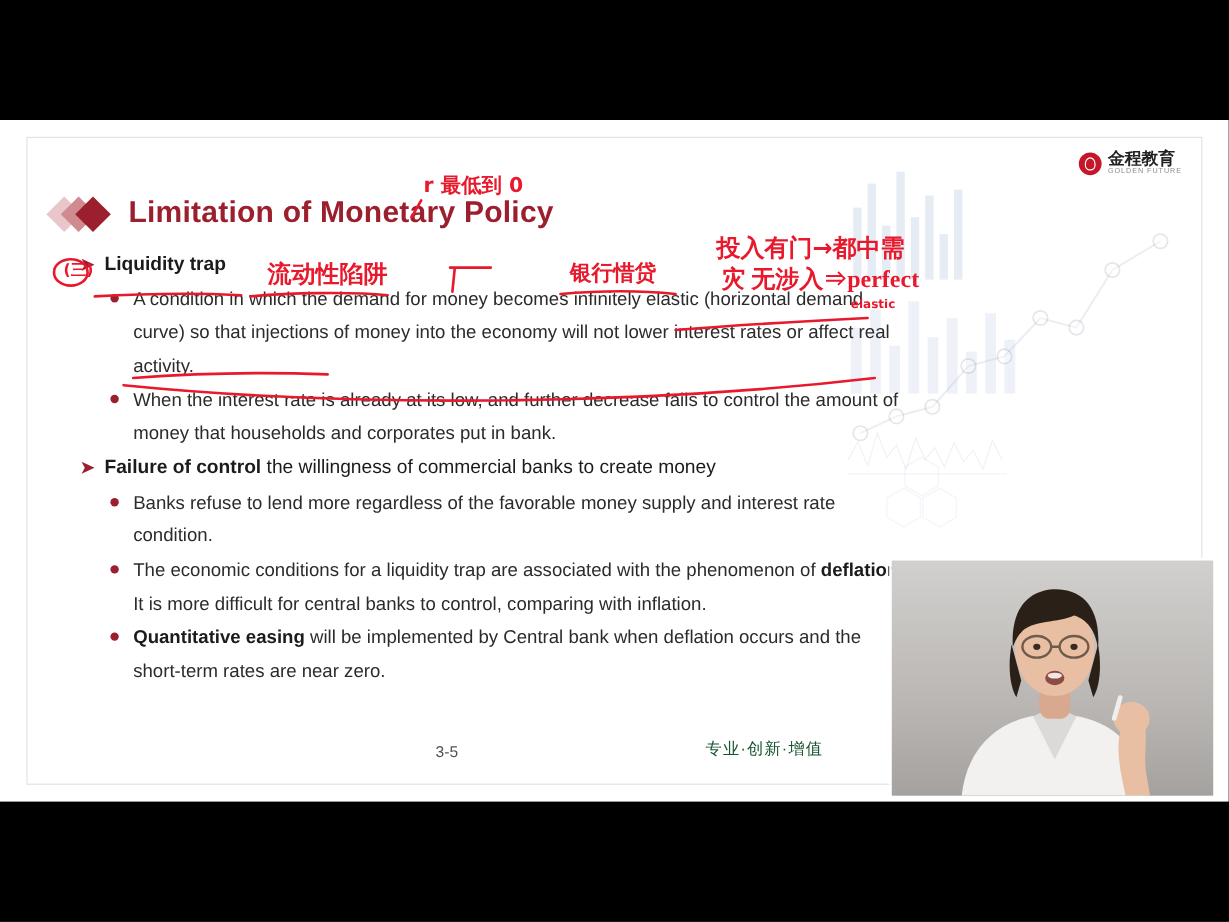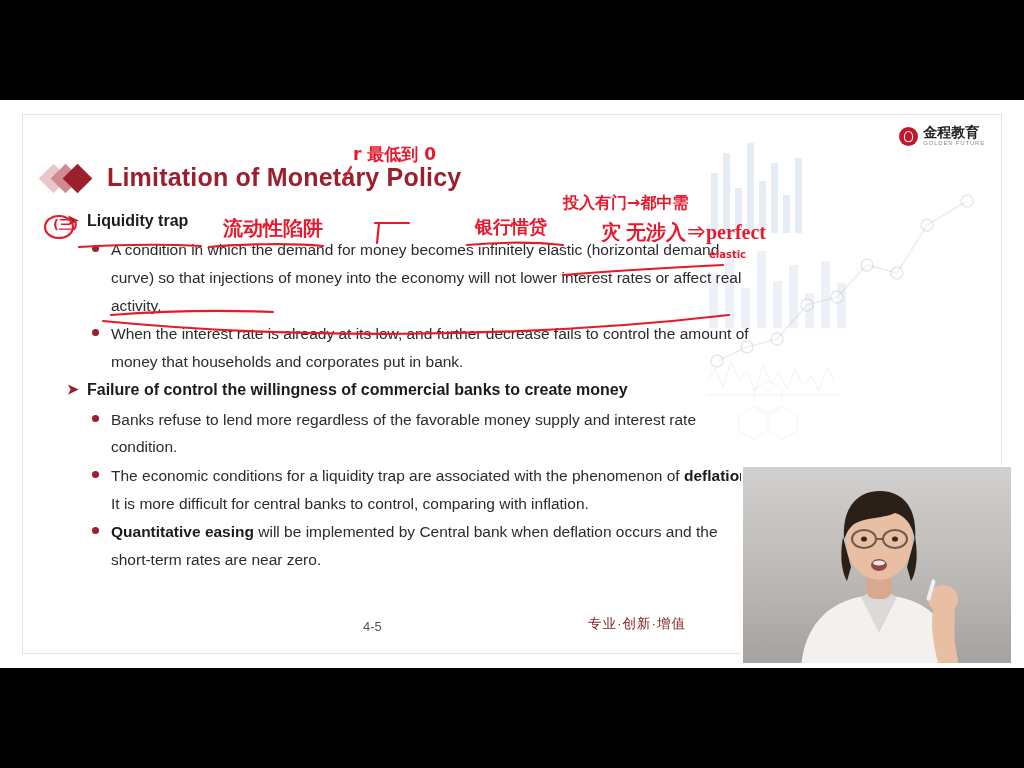--- a/index.html
+++ b/index.html
@@ -90,21 +90,21 @@
     font-size: 16px;
     margin-bottom: 1px;
   }
   .lvl1 .arrow {
     position: absolute;
     left: 8px;
     top: 1px;
     color: #9c1f2e;
     font-size: 14px;
   }
-  .lvl1 .normal { font-weight: bold; }
+  .lvl1 .normal { font-weight: normal; }
   .lvl2 {
     position: relative;
     padding-left: 52px;
     margin-bottom: 1px;
   }
   .lvl2 .dot {
     position: absolute;
     left: 33px;
     top: 9px;
     width: 7px;
@@ -120,21 +120,21 @@
     left: 340px;
     top: 504px;
     font-size: 13px;
     color: #555;
   }
   .footer-slogan {
     position: absolute;
     left: 565px;
     top: 500px;
     font-size: 13.5px;
-    color: #7f1d1d;
+    color: #14532d;
     letter-spacing: 1px;
   }
 
   
   .logo {
     position: absolute;
     right: 16px;
     top: 10px;
     display: flex;
     align-items: center;
@@ -315,21 +315,21 @@
           <span>The economic conditions for a liquidity trap are associated with the phenomenon of </span><b>deflation</b><span>. It is more difficult for central banks to control, comparing with inflation.</span>
         </div>
 
         <div class="lvl2">
           <span class="dot"></span>
           <b>Quantitative easing</b><span> will be implemented by Central bank when deflation occurs and the short-term rates are near zero.</span>
         </div>
 
       </div>
 
-      <div class="page-num">4-5</div>
+      <div class="page-num">3-5</div>
       <div class="footer-slogan">专业·创新·增值</div>
 
       <div class="presenter">
         <svg width="272" height="200" viewBox="0 0 272 200" xmlns="http://www.w3.org/2000/svg">
           <defs>
             <linearGradient id="bg" x1="0" y1="0" x2="0" y2="1">
               <stop offset="0%" stop-color="#d2d0ce"></stop>
               <stop offset="60%" stop-color="#b9b6b3"></stop>
               <stop offset="100%" stop-color="#a3a09d"></stop>
             </linearGradient>
@@ -387,21 +387,21 @@
             <path d="M80 206 C260 224 500 224 706 200"></path>
 
             <path d="M328 52 L320 66"></path>
           </g>
         </svg>
 
         <div class="ink-text" style="left:330px; top:28px; font-size:17px;">r 最低到 0</div>
         <div class="ink-text" style="left:26px; top:100px; font-size:15px; opacity:0;">(三)</div>
         <div class="ink-text" style="left:200px; top:100px; font-size:20px;">流动性陷阱</div>
         <div class="ink-text" style="left:452px; top:100px; font-size:18px;">银行惜贷</div>
-        <div class="ink-text" style="left:540px; top:78px; font-size:16px;text-align:center;">投入有门→都中需</div>
+        <div class="ink-text" style="left:574px; top:78px; font-size:20px;text-align:center;">投入有门→都中需</div>
         <div class="ink-text" style="left:578px; top:104px; font-size:20px;font-family:Liberation Serif, serif;">灾 无涉入⇒perfect</div>
         <div class="ink-text" style="left:686px; top:134px; font-size:10px;">elastic</div>
         <div class="ink-text" style="left:30px; top:101px; font-size:13px;">(三)</div>
       </div>
 
     </div>
   </div>
 </div>
 
 </body></html>

